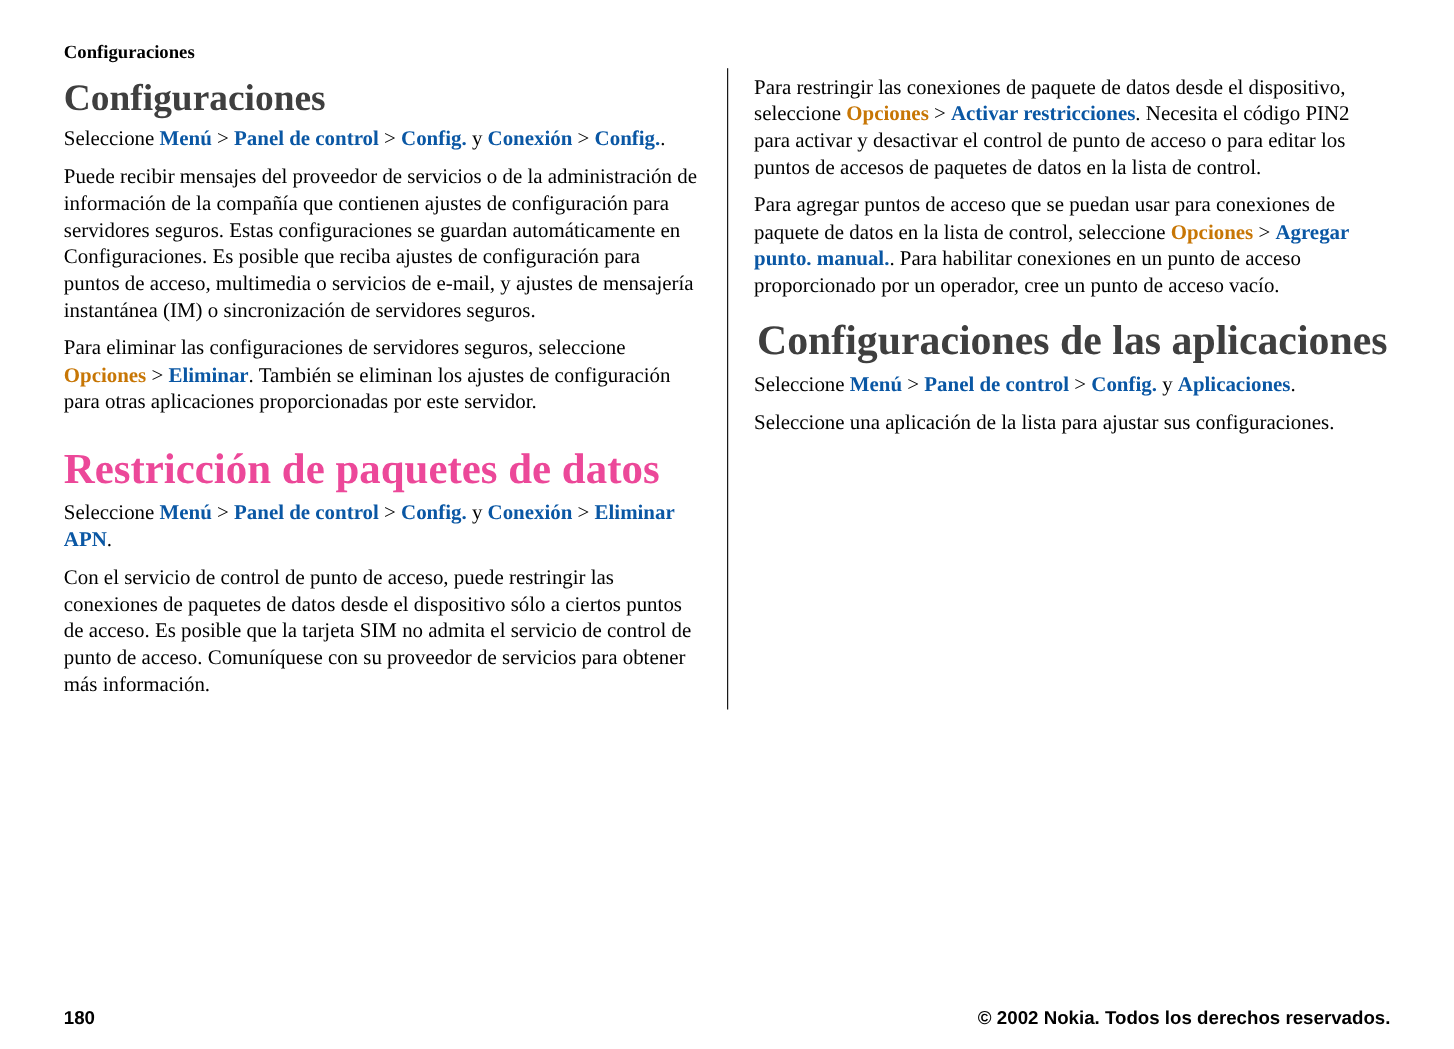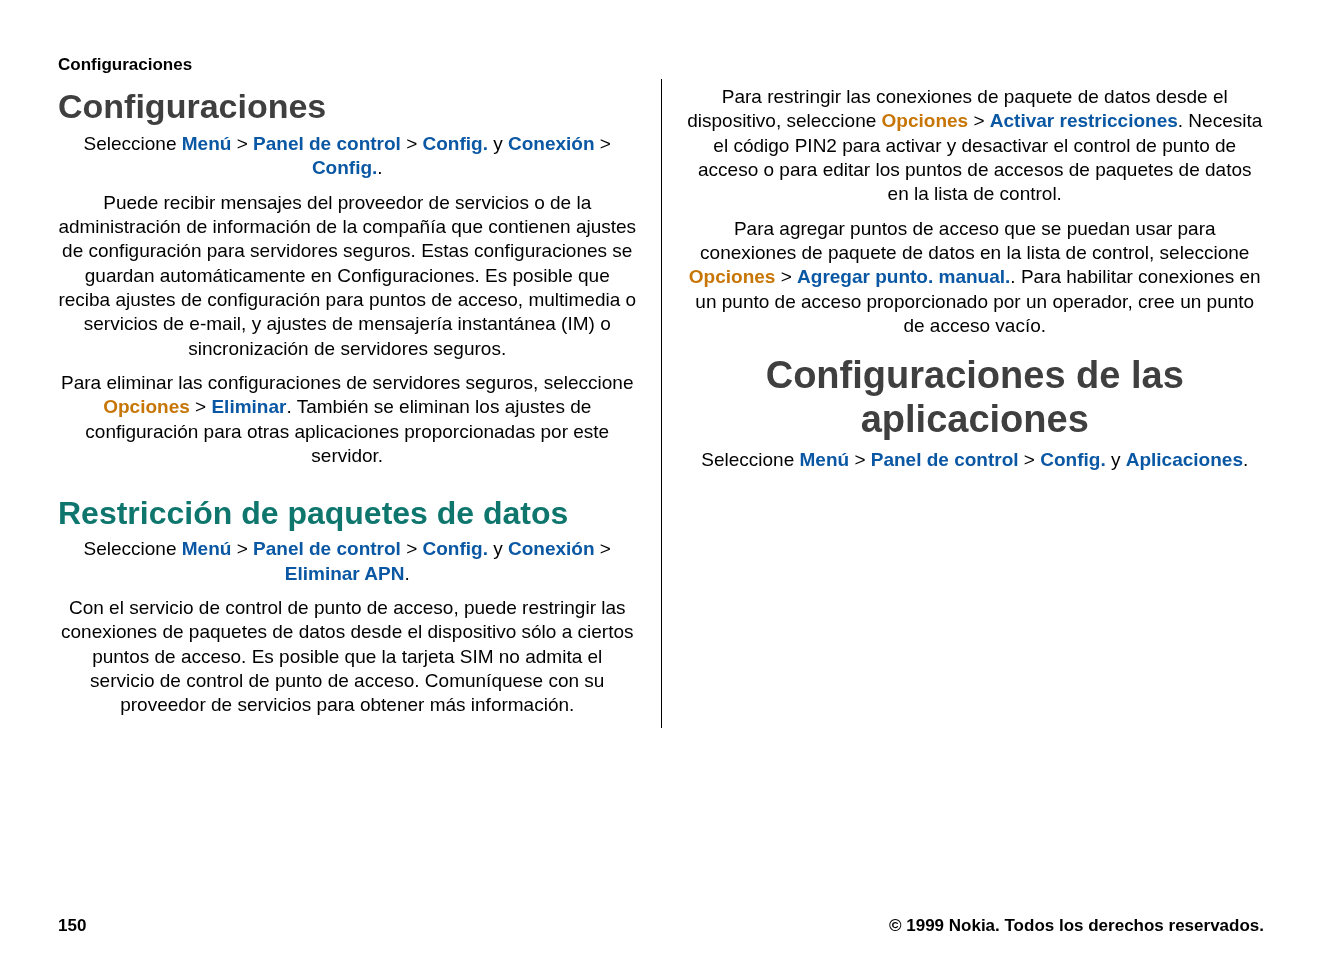--- a/index.html
+++ b/index.html
@@ -5,21 +5,22 @@
   * { box-sizing: border-box; margin: 0; padding: 0; }
   body {
     width: 1322px;
     height: 954px;
     background: #fff;
     font-family: Arial, Helvetica, sans-serif;
     color: #000;
     position: relative;
   }
   .page {
-    padding: 55px 58px 0 58px;
+    padding: 38px 58px 0 58px;
+    font-family: Liberation Serif, serif;
   }
   .page-header {
     font-weight: bold;
     font-size: 17px;
     margin-bottom: 4px;
   }
   .columns {
     display: flex;
     gap: 0;
   }
@@ -40,31 +41,30 @@
     color: #3f3f3f;
     margin: 8px 0 4px 0;
     line-height: 1.15;
   }
   h1.big {
     font-size: 38px;
     margin-top: 16px;
     text-align: center;
   }
   h2 {
-    font-size: 32px;
+    font-size: 39px;
     font-weight: bold;
-    color: #0f766e;
+    color: #ec4899;
     margin: 28px 0 4px 0;
     line-height: 1.1;
   }
   p {
     font-size: 19px;
     line-height: 1.28;
     margin: 6px 0 10px 0;
-    text-align: center;
   }
   .kw { color: #0a57a4; font-weight: bold; }
   .opt { color: #c77605; font-weight: bold; }
   .sep { color: #000; font-weight: normal; }
   .footer {
     position: absolute;
     bottom: 18px;
     left: 58px;
     right: 58px;
     display: flex;
@@ -112,20 +112,21 @@
         <span>Para agregar puntos de acceso que se puedan usar para conexiones de paquete de datos en la lista de control, seleccione </span><span class="opt">Opciones</span><span class="sep"> &gt; </span><span class="kw">Agregar punto. manual.</span><span>. Para habilitar conexiones en un punto de acceso proporcionado por un operador, cree un punto de acceso vacío.</span>
       </p>
 
 
       <h1 class="big">Configuraciones de las aplicaciones</h1>
 
       <p>
         <span>Seleccione </span><span class="kw">Menú</span><span class="sep"> &gt; </span><span class="kw">Panel de control</span><span class="sep"> &gt; </span><span class="kw">Config.</span><span> y </span><span class="kw">Aplicaciones</span><span>.</span>
       </p>
 
+      <p>Seleccione una aplicación de la lista para ajustar sus configuraciones.</p>
     </div>
   </div>
 </div>
 
 <div class="footer">
-  <span>150</span>
-  <span>© 1999 Nokia. Todos los derechos reservados.</span>
+  <span>180</span>
+  <span>© 2002 Nokia. Todos los derechos reservados.</span>
 </div>
 
 </body></html>

